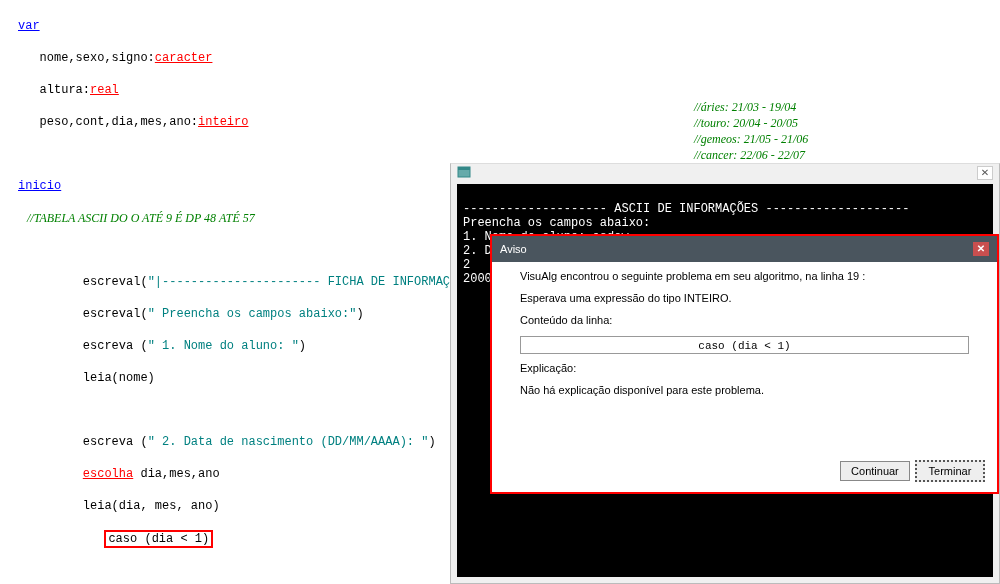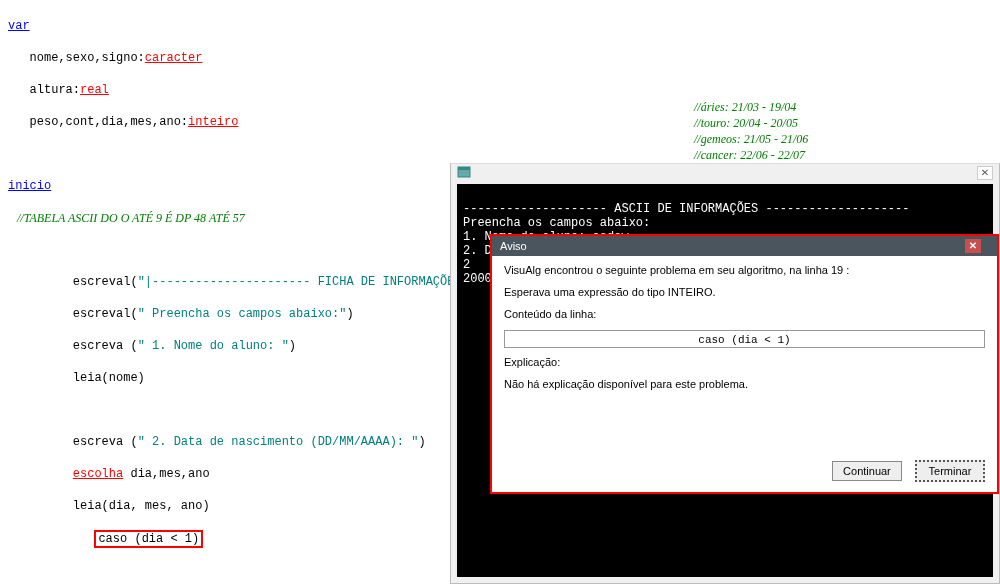--- a/index.html
+++ b/index.html
@@ -1,40 +1,40 @@
 <!DOCTYPE html>
 <html><head>
   <meta charset="utf-8">
   <style>
     * { margin:0; padding:0; box-sizing:border-box; }
     body { font-family:'Courier New',monospace; font-size:12px; background:#fff; width:1000px; height:584px; overflow:hidden; position:relative; }
-    .editor { position:absolute; left:0; top:0; width:538px; height:584px; padding:2px 8px; line-height:16px; white-space:pre; }
+    .editor { position:absolute; left:0; top:0; width:538px; height:584px; padding:2px 18px; line-height:16px; white-space:pre; }
     .kw-blue { color:#0000ff; text-decoration:underline; }
     .kw-red  { color:#ff0000; text-decoration:underline; }
     .kw-redp { color:#ff0000; }
     .num { color:#ff0000; text-decoration:underline; }
     .str { color:#008080; }
     .cmt { color:#008000; font-style:italic;font-family:Liberation Serif, serif; }
     .hl-box { border:2px solid #ff0000; padding:0 2px; display:inline-block; line-height:14px; }
 
     .comments-col { position:absolute; left:694px; top:99px; line-height:16px; }
 
     .console { position:absolute; left:450px; top:163px; width:550px; height:421px; border:1px solid #bbb; background:#f0f0f0; border-top:1px solid #ddd; }
     .console-title { height:18px; display:flex; align-items:center; padding:0 6px; font-family:Tahoma,sans-serif; font-size:11px; color:#444; justify-content:space-between; }
     .close-x { width:16px; height:14px; border:1px solid #ccc; text-align:center; line-height:12px; font-size:10px; color:#555; background:#fff; }
     .console-body { position:absolute; left:6px; top:20px; right:6px; bottom:6px; background:#000; color:#fff; font-family:'Courier New',monospace; font-size:12px; padding:4px 6px; line-height:14px; white-space:pre; }
 
     .dialog-wrap { position:absolute; left:490px; top:234px; width:509px; height:260px; border:2px solid #ff0000; background:#fff; font-family:Tahoma,sans-serif; font-size:11px; }
-    .dlg-titlebar { height:20px; background:#4a555e; color:#fff; display:flex; align-items:center; justify-content:space-between; padding:0 16px 0 8px; }
+    .dlg-titlebar { height:26px; background:#4a555e; color:#fff; display:flex; align-items:center; justify-content:space-between; padding:0 8px 0 8px; }
     .dlg-close { width:16px; height:14px; background:#c94f4f; color:#fff; text-align:center; line-height:14px; font-weight:bold; font-size:10px; }
-    .dlg-body { padding:8px 12px; color:#000; }
+    .dlg-body { padding:8px 28px; color:#000; }
     .dlg-body p { margin-bottom:10px; }
     .content-box { border:1px solid #999; background:#fff; padding:2px 4px; font-family:'Courier New',monospace; text-align:center; height:18px; line-height:14px; margin-bottom:8px; }
     .dlg-btns { position:absolute; bottom:10px; right:12px; }
-    .dlg-btn { display:inline-block; min-width:70px; padding:3px 10px; border:1px solid #888; background:#eee; text-align:center; margin-left:10px; font-family:Tahoma,sans-serif; }
+    .dlg-btn { display:inline-block; min-width:70px; padding:3px 10px; border:1px solid #888; background:#eee; text-align:center; margin-left:2px; font-family:Tahoma,sans-serif; }
     .dlg-btn.term { border:2px dotted #555; }
 
     svg.appicon { width:14px; height:14px; }
   </style>
 </head>
 <body>
 
 <div class="editor">
 <div><span class="kw-blue">var</span></div>
 <div><span>   nome,sexo,signo:</span><span class="kw-red">caracter</span></div>

